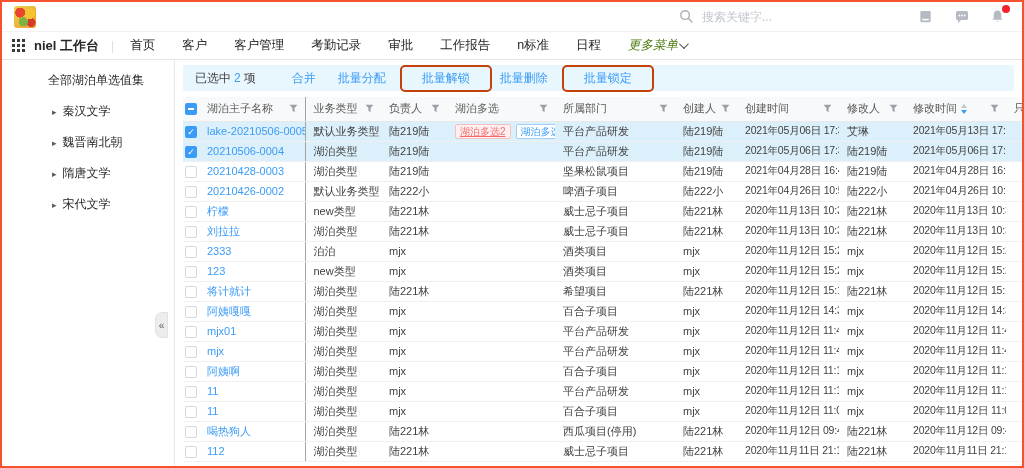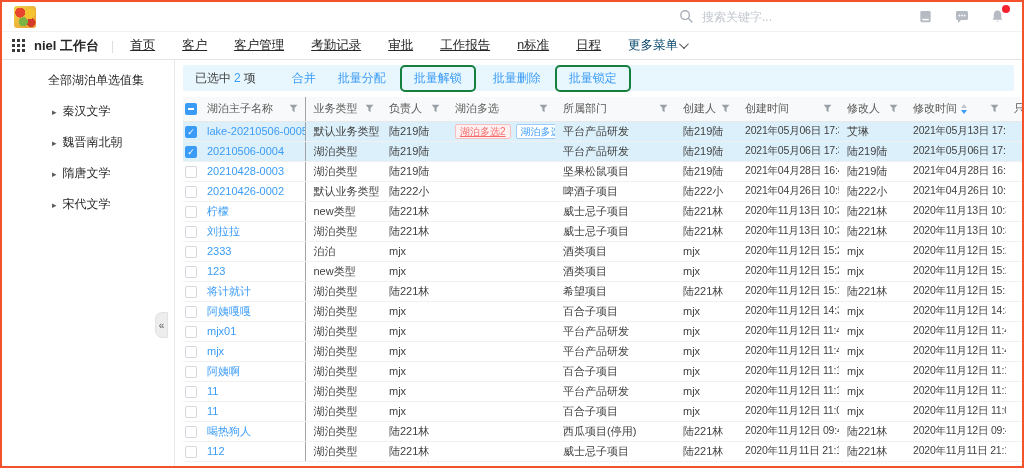--- a/index.html
+++ b/index.html
@@ -22,41 +22,41 @@
   .tb-icons { display:flex; align-items:center; gap:19px; margin-right:6px; }
   .tb-icon { position:relative; width:17px; height:17px; display:flex; align-items:center; justify-content:center; cursor:pointer; }
   .badge { position:absolute; top:-3px; right:-4px; width:8px; height:8px; background:#f5222d; border-radius:50%; }
 
   
   .navbar { height:28px; display:flex; align-items:center; padding:0 10px; border-bottom:1px solid #e4e4e4;text-align:center; }
   .grid-icon { margin-right:9px; cursor:pointer; display:flex; }
   .brand { font-size:13px; font-weight:bold; color:#262626; margin-right:12px; white-space:nowrap; }
   .nav-divider { color:#ddd; font-size:12px; margin-right:16px; }
   .nav-items { display:flex; align-items:center; }
-  .nav-item { font-size:12.5px; color:#262626; margin-right:27px; cursor:pointer; white-space:nowrap;text-decoration:underline; }
-  .more-menu { font-size:12.5px; color:#0c4a6e; cursor:pointer; display:flex; align-items:center; gap:1px; }
+  .nav-item { font-size:12.5px; color:#262626; margin-right:27px; cursor:pointer; white-space:nowrap; }
+  .more-menu { font-size:12.5px; color:#4d7c0f; cursor:pointer; display:flex; align-items:center; gap:1px;font-style:italic; }
   .chevron-down { width:7px; height:7px; border-right:1.5px solid #444; border-bottom:1.5px solid #444; transform:rotate(45deg) translateY(-2px); }
 
   
   .layout { display:flex; height:406px; position:relative; }
   .sidebar { width:137px; border-right:1px solid #e8e8e8; padding:12px 6px 0 8px; position:relative; flex:none;margin-left:36px; }
   .side-title { font-size:12px; color:#262626; margin:0 0 14px 2px; white-space:nowrap; }
   .side-item { display:flex; align-items:center; gap:6px; margin:0 0 14px 6px; font-size:12px; color:#262626; cursor:pointer; white-space:nowrap; }
   .side-caret { font-size:9px; color:#595959; }
   .collapse-handle { position:absolute; right:6px; top:252px; width:13px; height:26px; background:#ededee; border:1px solid #e2e2e2; border-radius:7px 0 0 7px; display:flex; align-items:center; justify-content:center; font-size:10px; color:#595959; cursor:pointer; }
 
   .main { flex:1; padding:0 8px; overflow:hidden; }
 
   
   .toolbar { margin-top:5px; height:26px; background:#e8f6fd; border-radius:2px; display:flex; align-items:center; padding:0 12px; font-size:12px; color:#404040; }
   .sel-text { white-space:nowrap; margin-right:36px; }
   .sel-count { color:#3b9cf7; margin:0 3px; }
   .tb-actions { display:flex; align-items:center; }
   .tb-action { color:#3b9cf7; font-size:12px; margin-right:22px; cursor:pointer; white-space:nowrap; }
-  .tb-action.annotated { border:2px solid #15803d; border-radius:5px; padding:3px 12px; margin-left:-8px; margin-right:17px; }
+  .tb-action.annotated { border:2px solid #c2410c; border-radius:5px; padding:3px 20px; margin-left:-8px; margin-right:8px; }
 
   
   .table-wrap { margin-top:6px; }
   table { width:100%; border-collapse:collapse; table-layout:fixed; font-size:11px; color:#404040; }
   th { height:24px; background:#f8f9fa; font-weight:normal; border-bottom:1px solid #e8e8e8; padding:0; }
   .hcell { display:flex; align-items:center; justify-content:space-between; padding:0 7px 0 8px; color:#595959; }
   .hlabel-group { display:flex; align-items:center; }
   td { height:20px; border-bottom:1px solid #f0f0f0; padding:0 8px; white-space:nowrap; overflow:hidden; }
   tr.selected td { background:#dcf0fb; }
   .th-check, .td-check { text-align:center; padding:0; }

